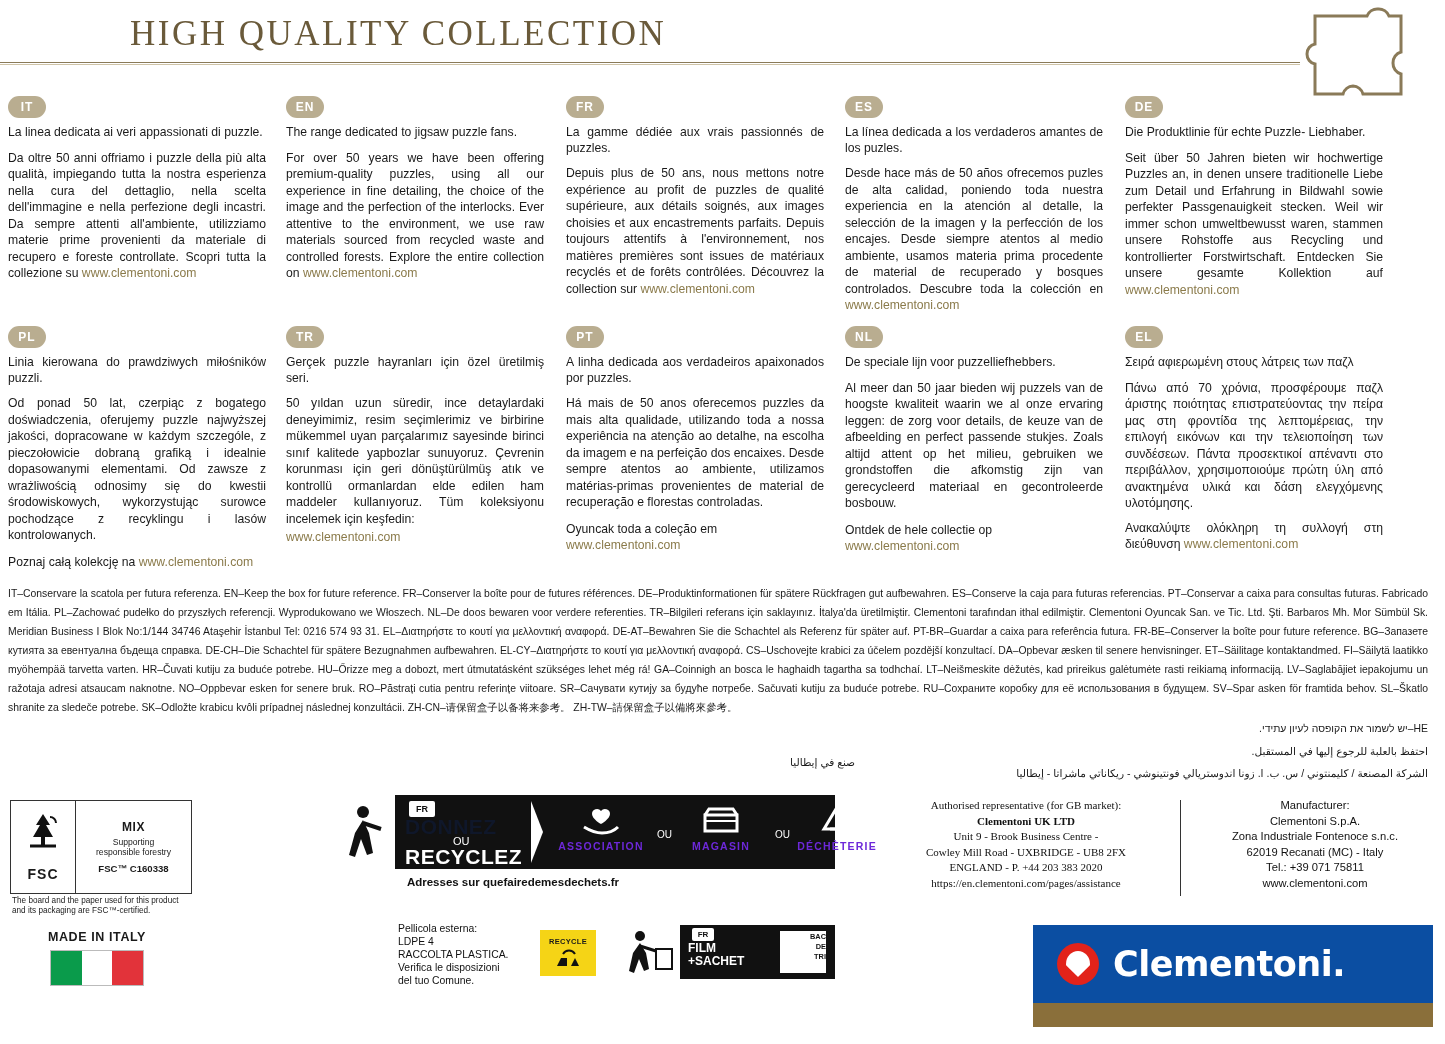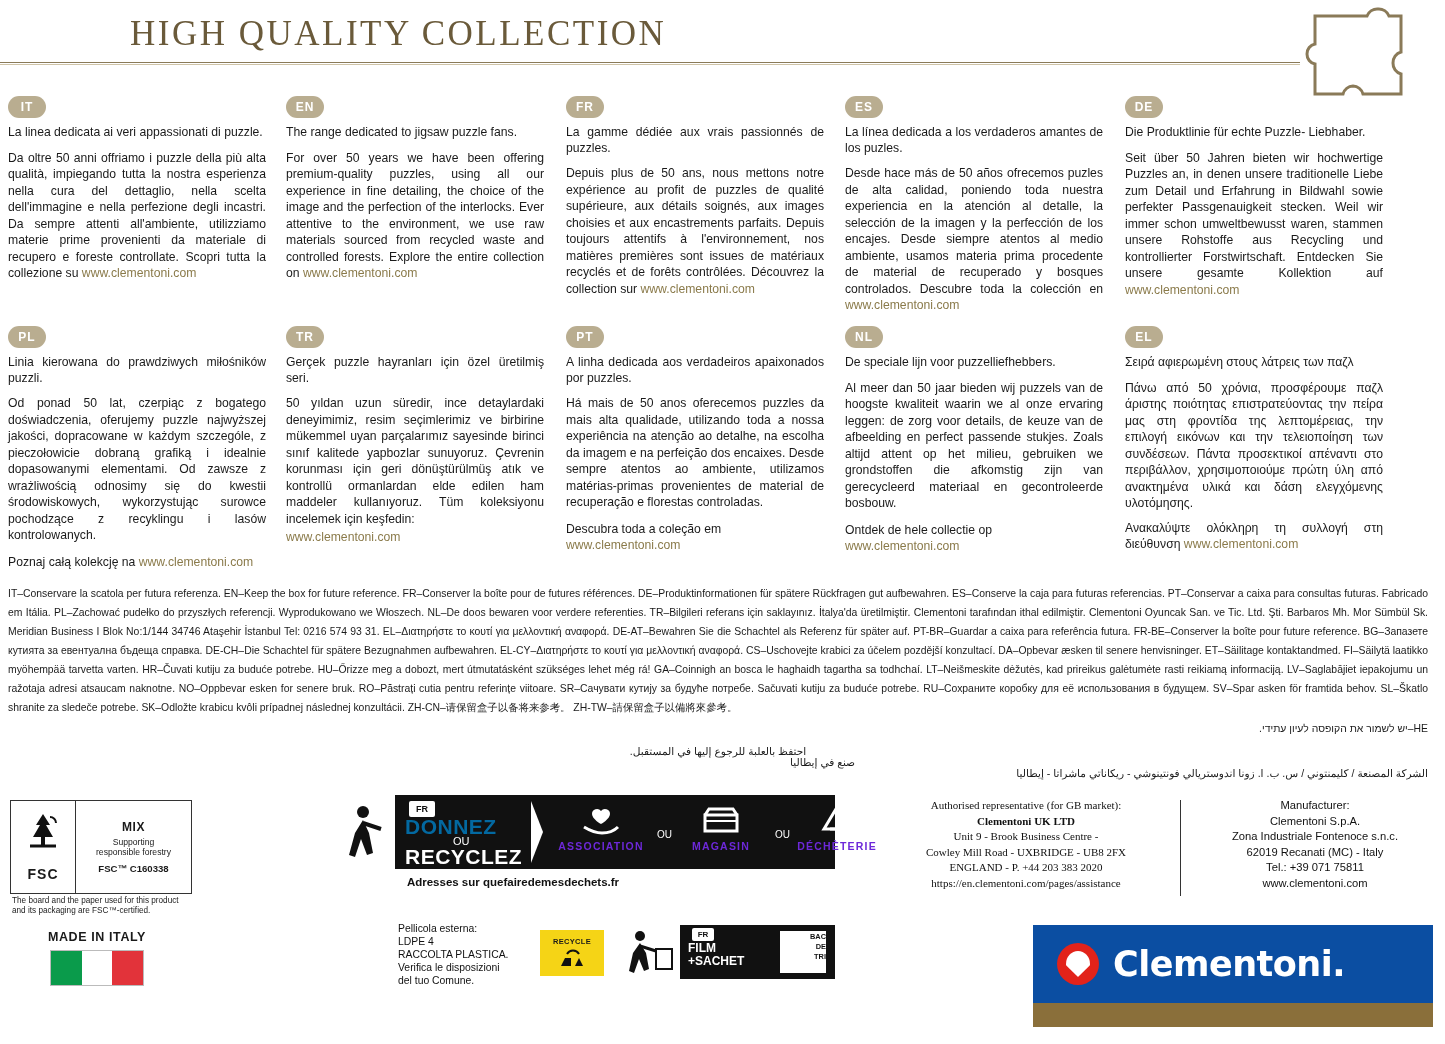--- a/index.html
+++ b/index.html
@@ -77,21 +77,21 @@
   .fineprint{
     position:absolute;left:8px;top:584px;width:1420px;
     font-size:10.4px;line-height:19px;
     text-align:justify;
     color:#1a1a1a;
   }
   .fineprint .he{
     display:block;text-align:right;direction:rtl;margin-top:2px;
   }
   .fineprint .ar{
-    display:block;text-align:center;direction:rtl;margin-top:4px;font-size:10.6px;
+    display:block;text-align:right;direction:rtl;margin-top:4px;font-size:10.6px;
   }
   .ar2{display:block;text-align:right;direction:rtl;margin-top:3px;font-size:10.6px;}
 
   
   .fsc-box{
     position:absolute;left:10px;top:800px;width:180px;height:92px;
     border:1px solid #333;
     display:flex;
   }
   .fsc-left{
@@ -128,41 +128,41 @@
     position:absolute;left:335px;top:795px;width:500px;height:82px;
   }
   .tri-black{
     position:absolute;left:60px;top:0;width:440px;height:74px;background:#111;
   }
   .tri-fr{
     position:absolute;left:74px;top:6px;width:26px;height:16px;background:#fff;color:#111;
     font-size:9px;font-weight:bold;display:flex;align-items:center;justify-content:center;border-radius:2px;
   }
   .tri-donnez{
-    position:absolute;left:70px;top:20px;color:#0369a1;font-size:21px;font-weight:bold;letter-spacing:0.5px;
+    position:absolute;left:70px;top:20px;color:#0f172a;font-size:21px;font-weight:bold;letter-spacing:0.5px;
   }
   .tri-ou1{position:absolute;left:118px;top:40px;color:#fff;font-size:11px;}
   .tri-recyclez{position:absolute;left:70px;top:50px;color:#fff;font-size:21px;font-weight:bold;letter-spacing:0.5px;}
   .tri-sep{position:absolute;top:6px;width:0;height:0;border-top:31px solid transparent;border-bottom:31px solid transparent;border-left:12px solid #fff;}
   .tri-cell{position:absolute;top:8px;width:100px;text-align:center;color:#6d28d9;}
   .tri-cell .ico{height:34px;display:flex;align-items:center;justify-content:center;}
   .tri-cell .lbl{font-size:10.5px;letter-spacing:1.2px;font-weight:bold;margin-top:3px;}
   .tri-or{position:absolute;top:34px;color:#fff;font-size:10px;}
   .tri-addr{
     position:absolute;left:178px;top:78px;font-size:11.5px;color:#111;font-weight:bold;
   }
   .man-silhouette{position:absolute;left:4px;top:8px;width:56px;height:60px;}
 
   
   .pellicola{
     position:absolute;left:398px;top:922px;width:160px;
     font-size:10.4px;line-height:13px;font-weight:normal;color:#111;
   }
   .recycle-badge{
-    position:absolute;left:540px;top:930px;width:64px;height:46px;background:#f5d416;
+    position:absolute;left:540px;top:930px;width:56px;height:46px;background:#f5d416;
     display:flex;flex-direction:column;align-items:center;justify-content:center;
   }
   .recycle-badge .rb-t{font-size:7.5px;font-weight:bold;letter-spacing:0.3px;}
   .filmsachet{
     position:absolute;left:620px;top:925px;width:215px;height:56px;
   }
   .fs-black{position:absolute;left:60px;top:0;width:155px;height:54px;background:#111;}
   .fs-fr{position:absolute;left:72px;top:3px;width:22px;height:13px;background:#fff;color:#111;font-size:8px;font-weight:bold;display:flex;align-items:center;justify-content:center;border-radius:2px;}
   .fs-txt{position:absolute;left:68px;top:17px;color:#fff;font-size:12px;font-weight:bold;line-height:13px;}
   .fs-bin{position:absolute;left:160px;top:6px;width:46px;height:42px;background:#fff;}
@@ -260,34 +260,34 @@
       <div class="lang-col c1">
         <div class="badge">TR</div>
         <div class="lead">Gerçek puzzle hayranları için özel üretilmiş seri.</div>
         <div class="body">50 yıldan uzun süredir, ince detaylardaki deneyimimiz, resim seçimlerimiz ve birbirine mükemmel uyan parçalarımız sayesinde birinci sınıf kalitede yapbozlar sunuyoruz. Çevrenin korunması için geri dönüştürülmüş atık ve kontrollü ormanlardan elde edilen ham maddeler kullanıyoruz. Tüm koleksiyonu incelemek için keşfedin: </div>
         <div class="body url" style="margin-top:2px">www.clementoni.com</div>
       </div>
       <div class="lang-col c2">
         <div class="badge">PT</div>
         <div class="lead">A linha dedicada aos verdadeiros apaixonados por puzzles.</div>
         <div class="body">Há mais de 50 anos oferecemos puzzles da mais alta qualidade, utilizando toda a nossa experiência na atenção ao detalhe, na escolha da imagem e na perfeição dos encaixes. Desde sempre atentos ao ambiente, utilizamos matérias-primas provenientes de material de recuperação e florestas controladas.</div>
-        <div class="body" style="margin-top:10px">Descubra toda a coleção em </div>
+        <div class="body" style="margin-top:10px">Oyuncak toda a coleção em </div>
         <div class="body url">www.clementoni.com</div>
       </div>
       <div class="lang-col c3">
         <div class="badge">NL</div>
         <div class="lead">De speciale lijn voor puzzelliefhebbers.</div>
         <div class="body">Al meer dan 50 jaar bieden wij puzzels van de hoogste kwaliteit waarin we al onze ervaring leggen: de zorg voor details, de keuze van de afbeelding en perfect passende stukjes. Zoals altijd attent op het milieu, gebruiken we grondstoffen die afkomstig zijn van gerecycleerd materiaal en gecontroleerde bosbouw.</div>
         <div class="body" style="margin-top:10px">Ontdek de hele collectie op </div>
         <div class="body url">www.clementoni.com</div>
       </div>
       <div class="lang-col c4">
         <div class="badge">EL</div>
         <div class="lead">Σειρά αφιερωμένη στους λάτρεις των παζλ</div>
-        <div class="body">Πάνω από 50 χρόνια, προσφέρουμε παζλ άριστης ποιότητας επιστρατεύοντας την πείρα μας στη φροντίδα της λεπτομέρειας, την επιλογή εικόνων και την τελειοποίηση των συνδέσεων. Πάντα προσεκτικοί απέναντι στο περιβάλλον, χρησιμοποιούμε πρώτη ύλη από ανακτημένα υλικά και δάση ελεγχόμενης υλοτόμησης.</div>
+        <div class="body">Πάνω από 70 χρόνια, προσφέρουμε παζλ άριστης ποιότητας επιστρατεύοντας την πείρα μας στη φροντίδα της λεπτομέρειας, την επιλογή εικόνων και την τελειοποίηση των συνδέσεων. Πάντα προσεκτικοί απέναντι στο περιβάλλον, χρησιμοποιούμε πρώτη ύλη από ανακτημένα υλικά και δάση ελεγχόμενης υλοτόμησης.</div>
         <div class="body" style="margin-top:8px"><span>Ανακαλύψτε ολόκληρη τη συλλογή στη διεύθυνση </span><span class="url">www.clementoni.com</span></div>
       </div>
     </div>
 
   </div>
 
   <div class="fineprint">
     <span>IT–Conservare la scatola per futura referenza. EN–Keep the box for future reference. FR–Conserver la boîte pour de futures références. DE–Produktinformationen für spätere Rückfragen gut aufbewahren. ES–Conserve la caja para futuras referencias. PT–Conservar a caixa para consultas futuras. Fabricado em Itália. PL–Zachować pudełko do przyszłych referencji. Wyprodukowano we Włoszech. NL–De doos bewaren voor verdere referenties. TR–Bilgileri referans için saklayınız. İtalya'da üretilmiştir. Clementoni tarafından ithal edilmiştir. Clementoni Oyuncak San. ve Tic. Ltd. Şti. Barbaros Mh. Mor Sümbül Sk. Meridian Business I Blok No:1/144 34746 Ataşehir İstanbul Tel: 0216 574 93 31. EL–Διατηρήστε το κουτί για μελλοντική αναφορά. DE-AT–Bewahren Sie die Schachtel als Referenz für später auf. PT-BR–Guardar a caixa para referência futura. FR-BE–Conserver la boîte pour future reference. BG–Запазете кутията за евентуална бъдеща справка. DE-CH–Die Schachtel für spätere Bezugnahmen aufbewahren. EL-CY–Διατηρήστε το κουτί για μελλοντική αναφορά. CS–Uschovejte krabici za účelem pozdější konzultací. DA–Opbevar æsken til senere henvisninger. ET–Säilitage kontaktandmed. FI–Säilytä laatikko myöhempää tarvetta varten. HR–Čuvati kutiju za buduće potrebe. HU–Őrizze meg a dobozt, mert útmutatásként szükséges lehet még rá! GA–Coinnigh an bosca le haghaidh tagartha sa todhchaí. LT–Neišmeskite dėžutės, kad prireikus galėtumėte rasti reikiamą informaciją. LV–Saglabājiet iepakojumu un ražotaja adresi atsaucam naknotne. NO–Oppbevar esken for senere bruk. RO–Păstrați cutia pentru referințe viitoare. SR–Сачувати кутију за будуће потребе. Sačuvati kutiju za buduće potrebe. RU–Сохраните коробку для её использования в будущем. SV–Spar asken för framtida behov. SL–Škatlo shranite za sledeče potrebe. SK–Odložte krabicu kvôli prípadnej následnej konzultácii. ZH-CN–请保留盒子以备将来参考。 ZH-TW–請保留盒子以備將來參考。</span>
     <span class="he">HE–יש לשמור את הקופסה לעיון עתידי.</span>
     <span class="ar">احتفظ بالعلبة للرجوع إليها في المستقبل.</span>

